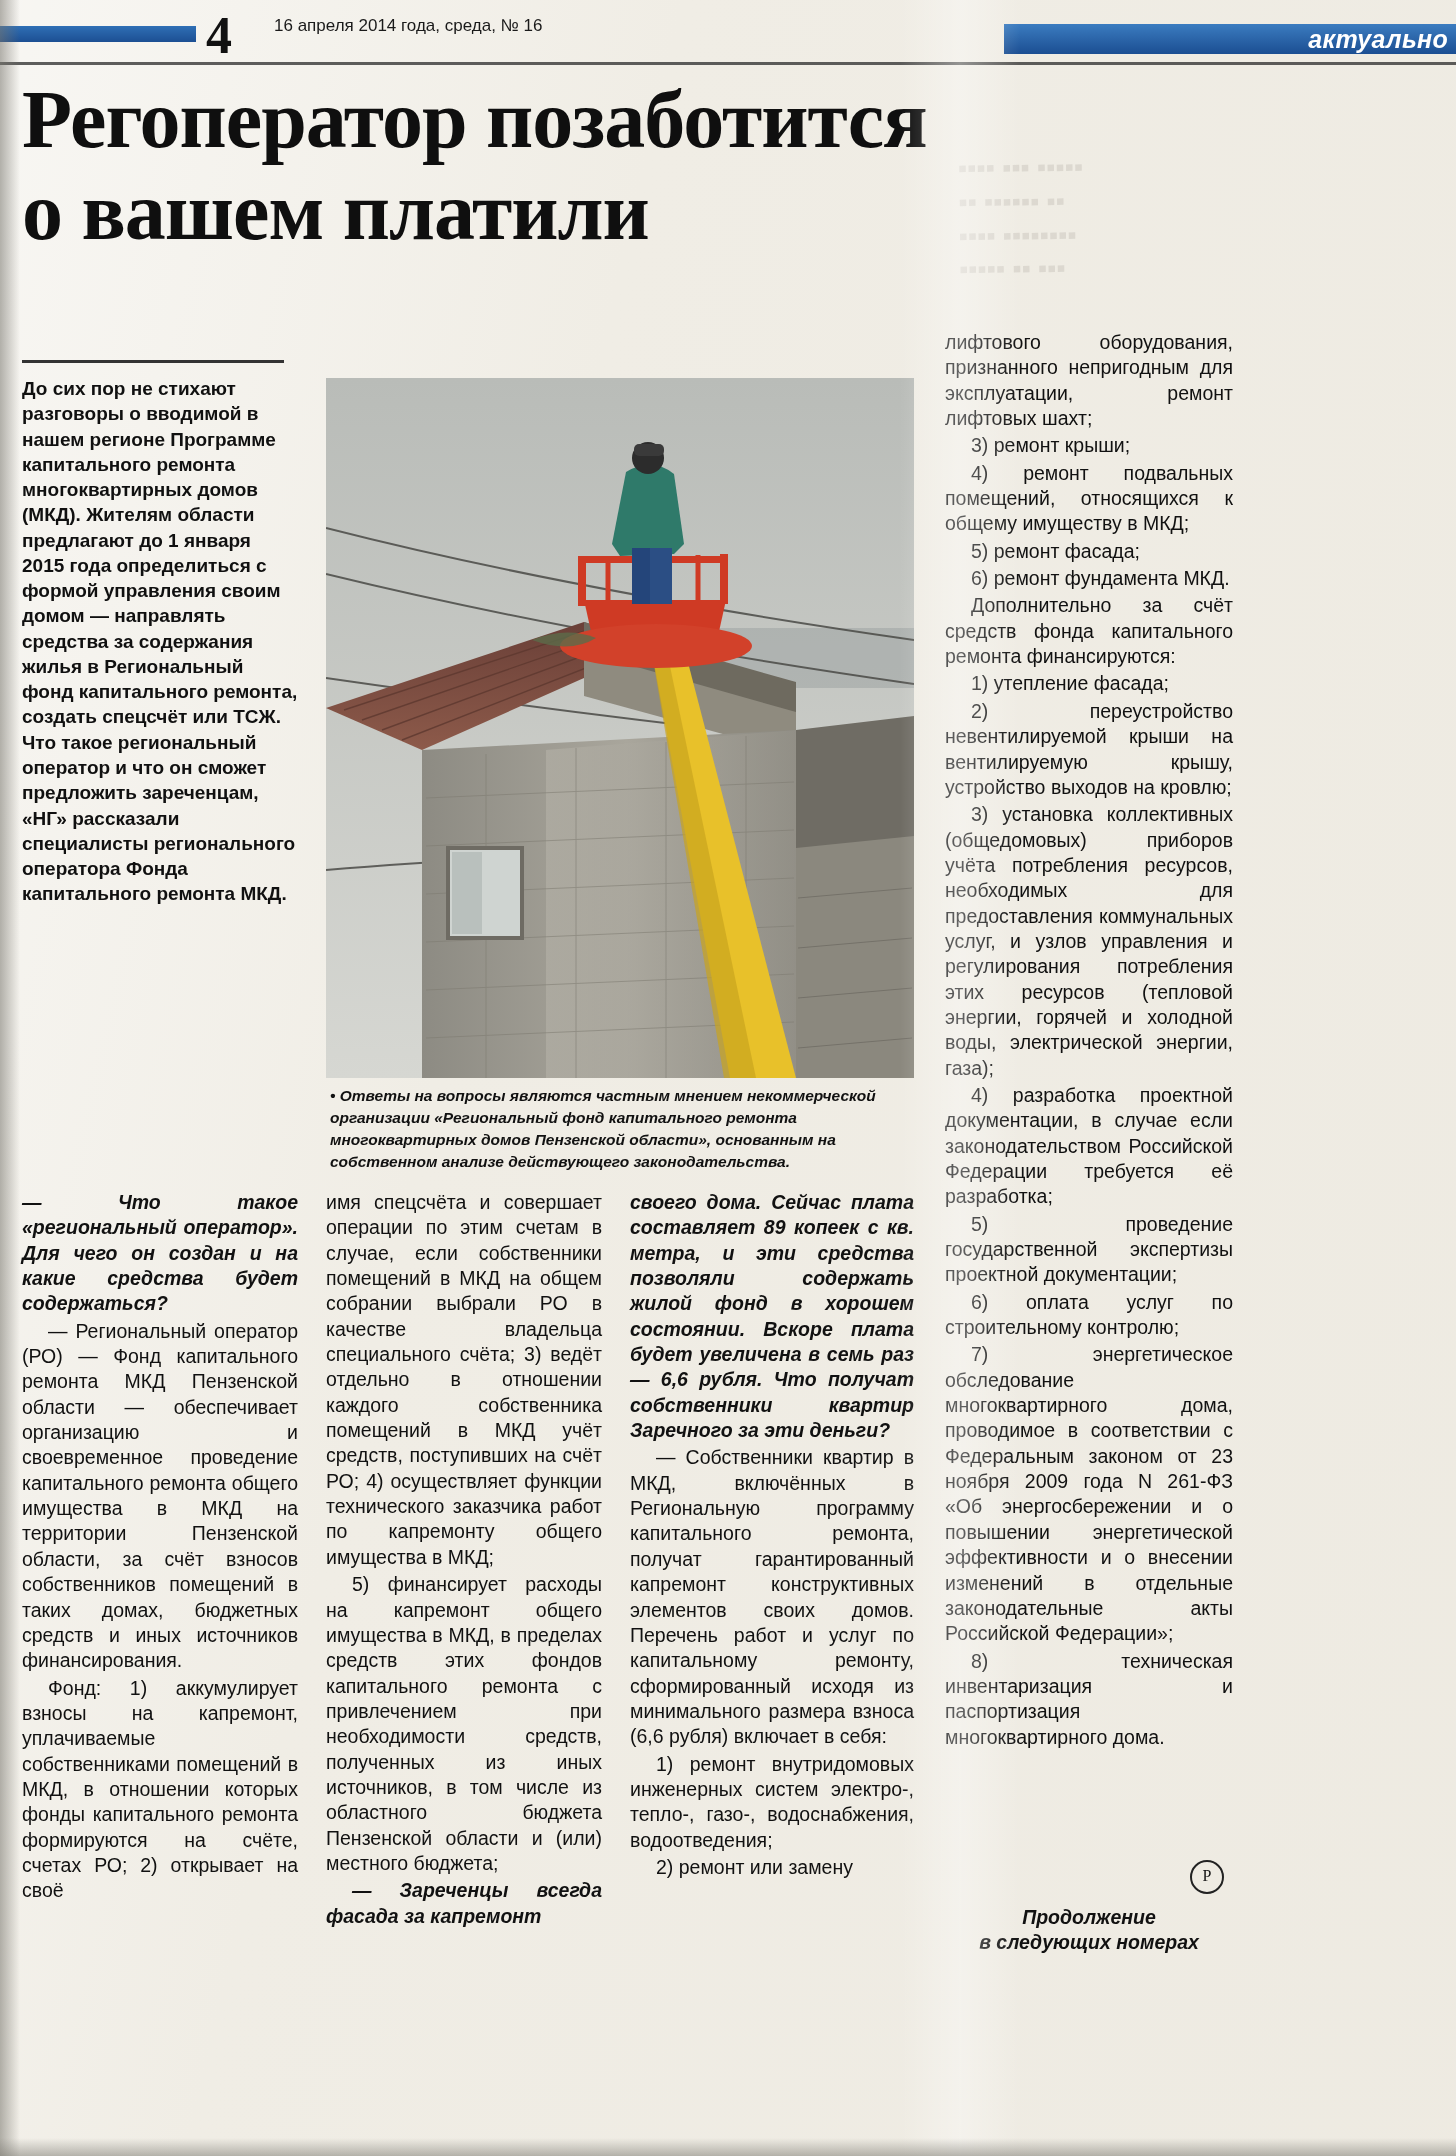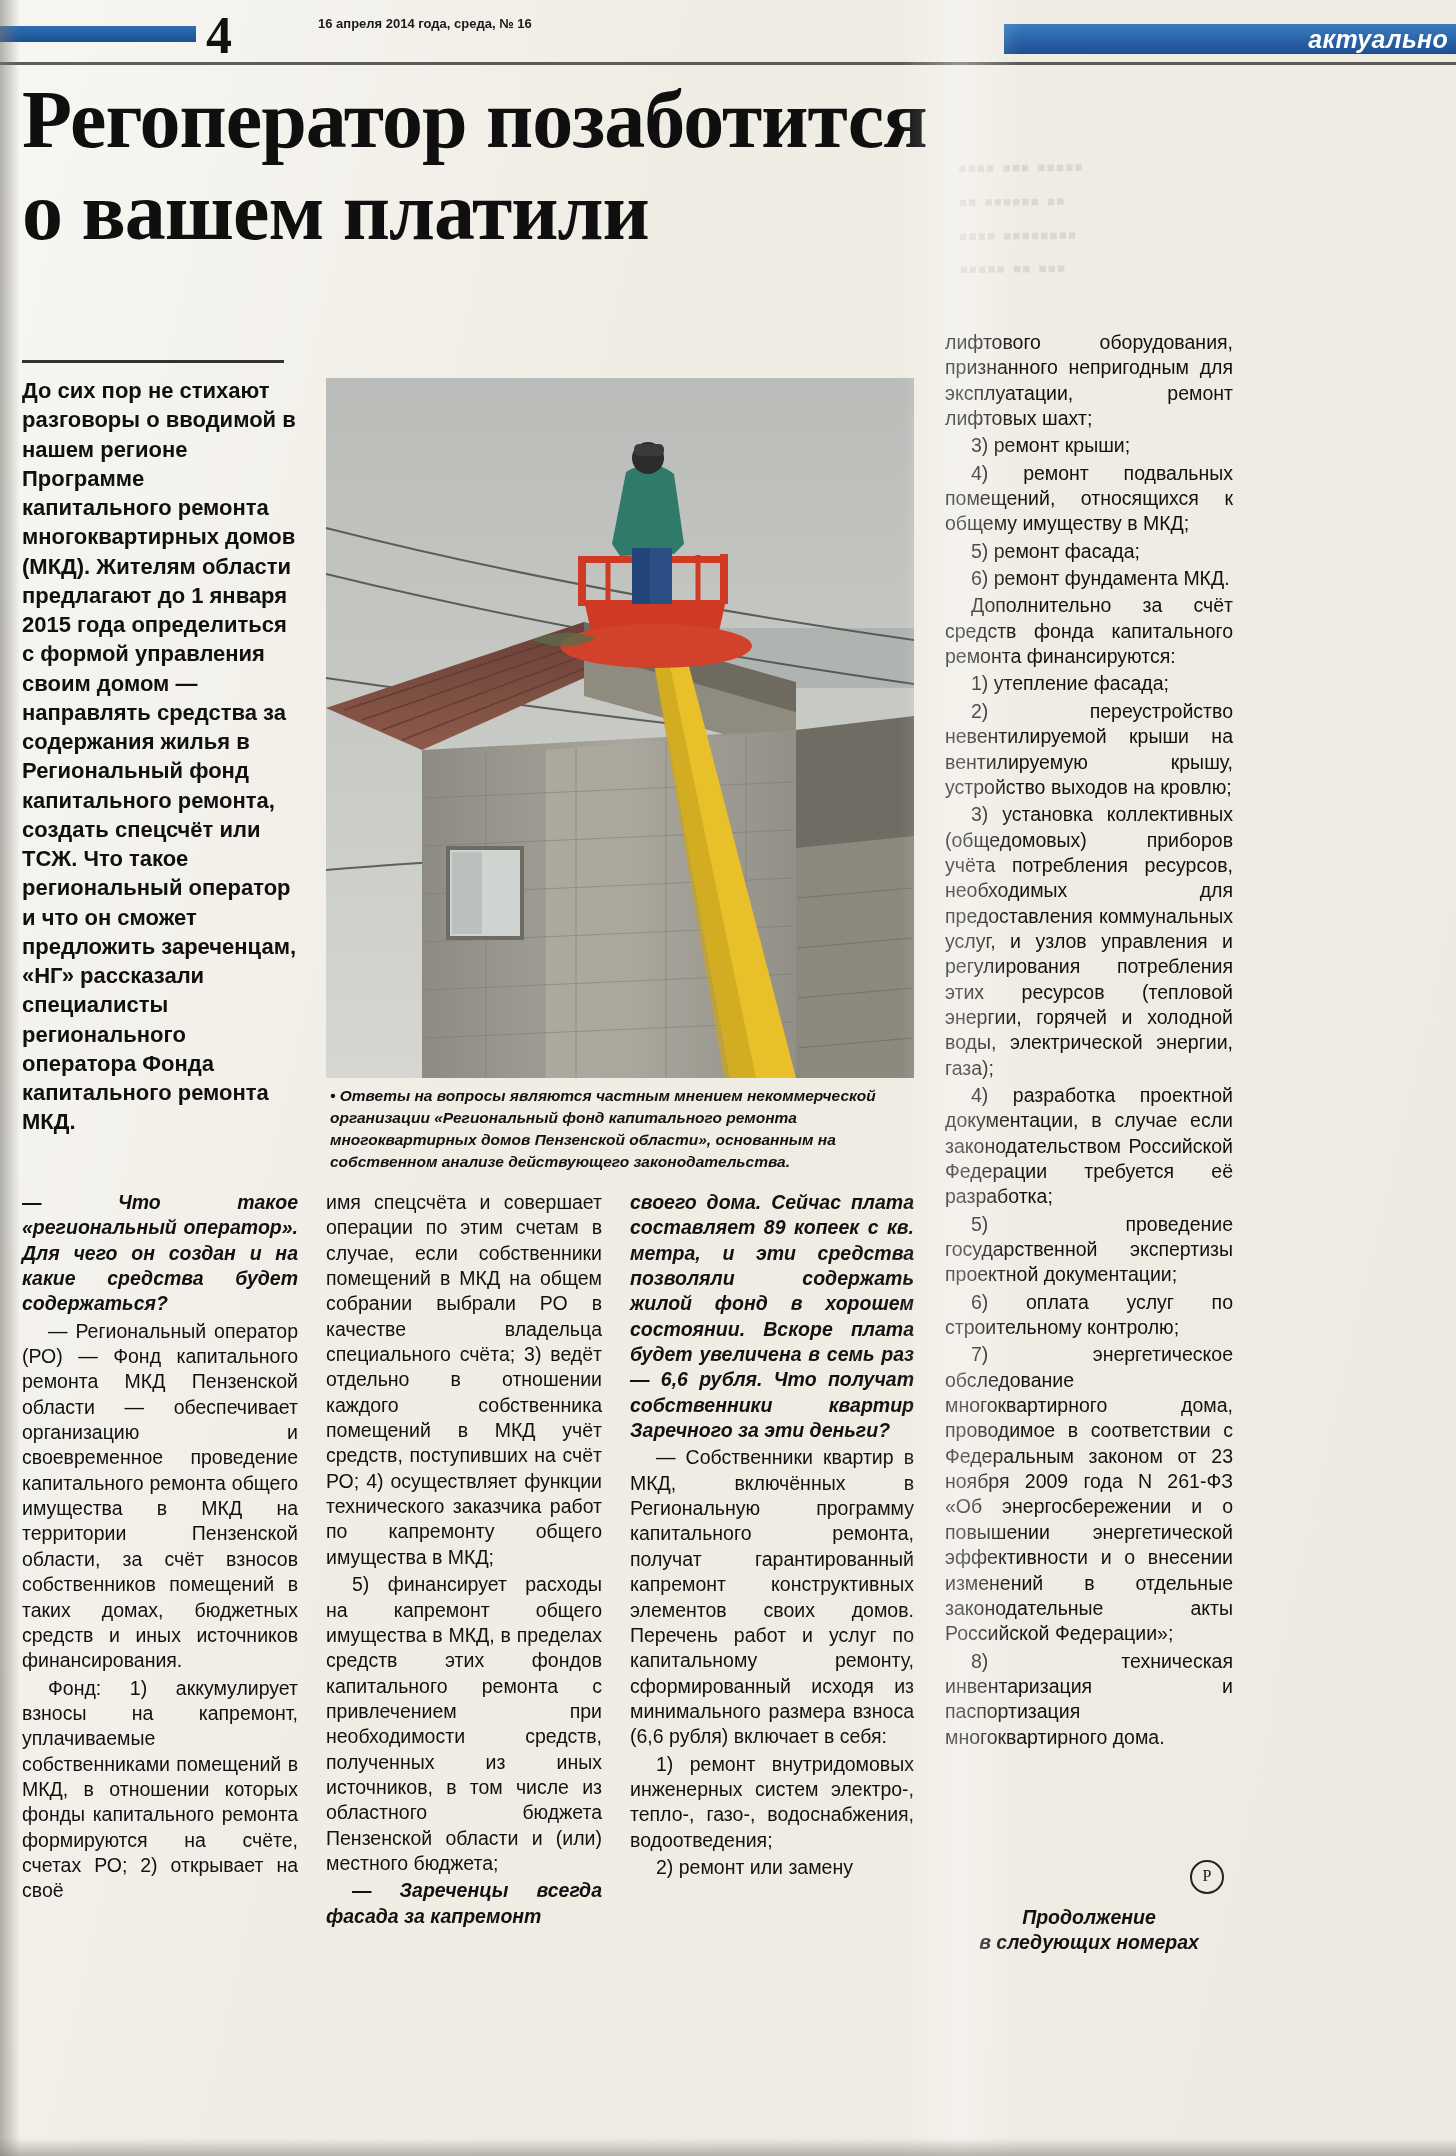--- a/index.html
+++ b/index.html
@@ -34,40 +34,40 @@
     color:#fff;font-size:25px;font-weight:bold;font-style:italic;
     text-align:right;line-height:30px;padding-right:8px;box-sizing:border-box;
     letter-spacing:0.3px;
   }
   .pagenum{
     position:absolute;left:206px;top:6px;
     font-size:52px;font-weight:bold;color:#111;font-family:"Liberation Serif",serif;
   }
   .issue-line{
     position:absolute;left:274px;top:16px;
-    font-size:13px;font-weight:bold;color:#1a1a1a;margin-left:44px;
+    font-size:17px;font-weight:normal;color:#1a1a1a;
   }
   .hr-top{
     position:absolute;left:0;top:62px;width:1456px;height:3px;background:#2a2a2a;opacity:.75;
   }
   
   .headline{
     position:absolute;left:22px;top:78px;width:1300px;
     font-family:"Liberation Serif", serif;
     font-weight:bold;
     font-size:82px;
     line-height:1.02;
     color:#0f0f0f;
     letter-spacing:-1px;
   }
   .headline .l2{display:block;margin-top:8px;}
   
   .lead{
     position:absolute;left:22px;top:360px;width:276px;
-    font-size:22px;line-height:1.33;font-weight:bold;color:#101010;
+    font-size:19px;line-height:1.33;font-weight:bold;color:#101010;
     text-align:left;
   }
   .lead .hr-lead{
     width:262px;height:3px;background:#333;margin-bottom:13px;
   }
   
   .photo{
     position:absolute;left:326px;top:378px;width:588px;height:700px;
     overflow:hidden;border:0;
     background:#8d8f8a;

